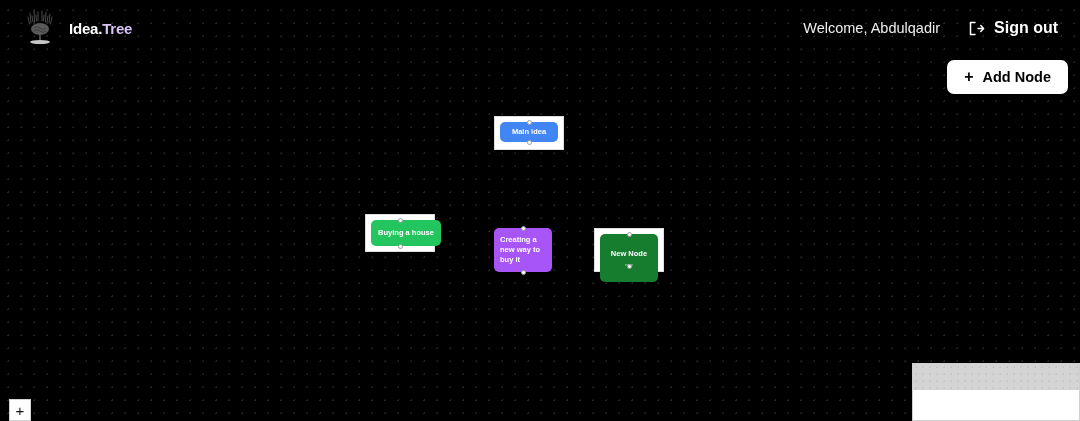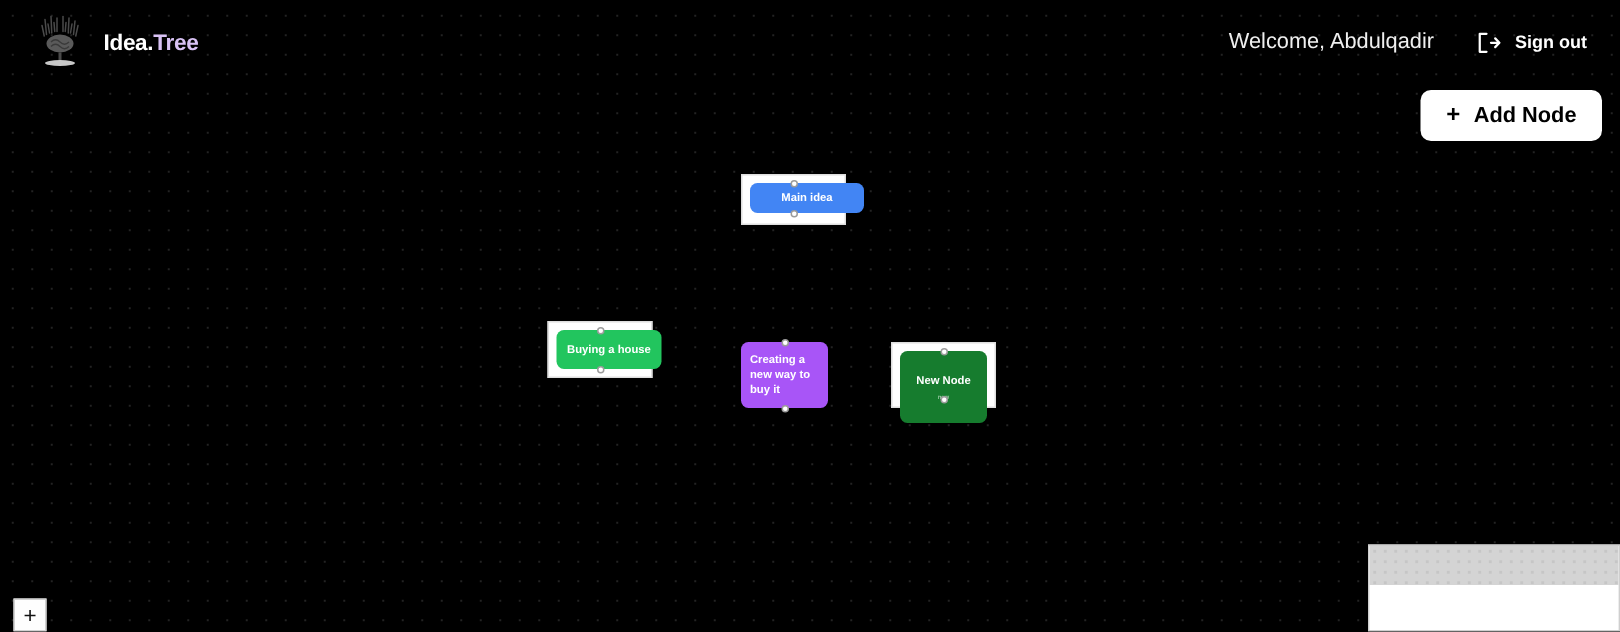--- a/index.html
+++ b/index.html
@@ -33,21 +33,21 @@
     color:#ffffff; white-space:nowrap;
   }
   .brand-text .accent { color:#d9c2f5; }
 
   .header-right {
     margin-left:auto; display:flex; align-items:center; gap:28px;
   }
   .welcome { color:#efefef; font-size:14.5px; white-space:nowrap; }
   .signout {
     display:flex; align-items:center; gap:9px;
-    color:#ffffff; font-size:12px; font-weight:bold;
+    color:#ffffff; font-size:16px; font-weight:bold;
     background:none; border:none; cursor:pointer;
     font-family:"Liberation Sans", sans-serif;
     text-align:center;
   }
   .signout svg { display:block; }
 
   
   .add-node {
     position:absolute; top:60px; right:12px; z-index:30;
     display:flex; align-items:center; gap:9px;
@@ -169,21 +169,21 @@
   </div>
 
   <button class="add-node">
     <span class="plus">+</span>
     <span>Add Node</span>
   </button>
 
   <div id="nodes-layer">
       <div class="node-wrap" style="left: 494px; top: 116px; width: 70px; height: 34px;">
         <div class="node-sel"></div>
-        <div class="node center" style="left: 6px; top: 6px; width: 76px; height: 20px; background: rgb(66, 133, 244); padding: 4px 5px;">
+        <div class="node center" style="left: 6px; top: 6px; width: 58px; height: 20px; background: rgb(66, 133, 244); padding: 4px 5px;">
           <div class="title">Main idea</div>
         </div>
         <div class="handle" style="left: 32.5px; top: 3.5px;"></div>
         <div class="handle" style="left: 32.5px; top: 23.5px;"></div>
       </div>
       <div class="node-wrap" style="left: 365px; top: 214px; width: 70px; height: 38px;">
         <div class="node-sel"></div>
         <div class="node center" style="left: 6px; top: 6px; width: 70px; height: 26px; background: rgb(34, 197, 94); padding: 4px 5px;">
           <div class="title">Buying a house</div>
         </div>

